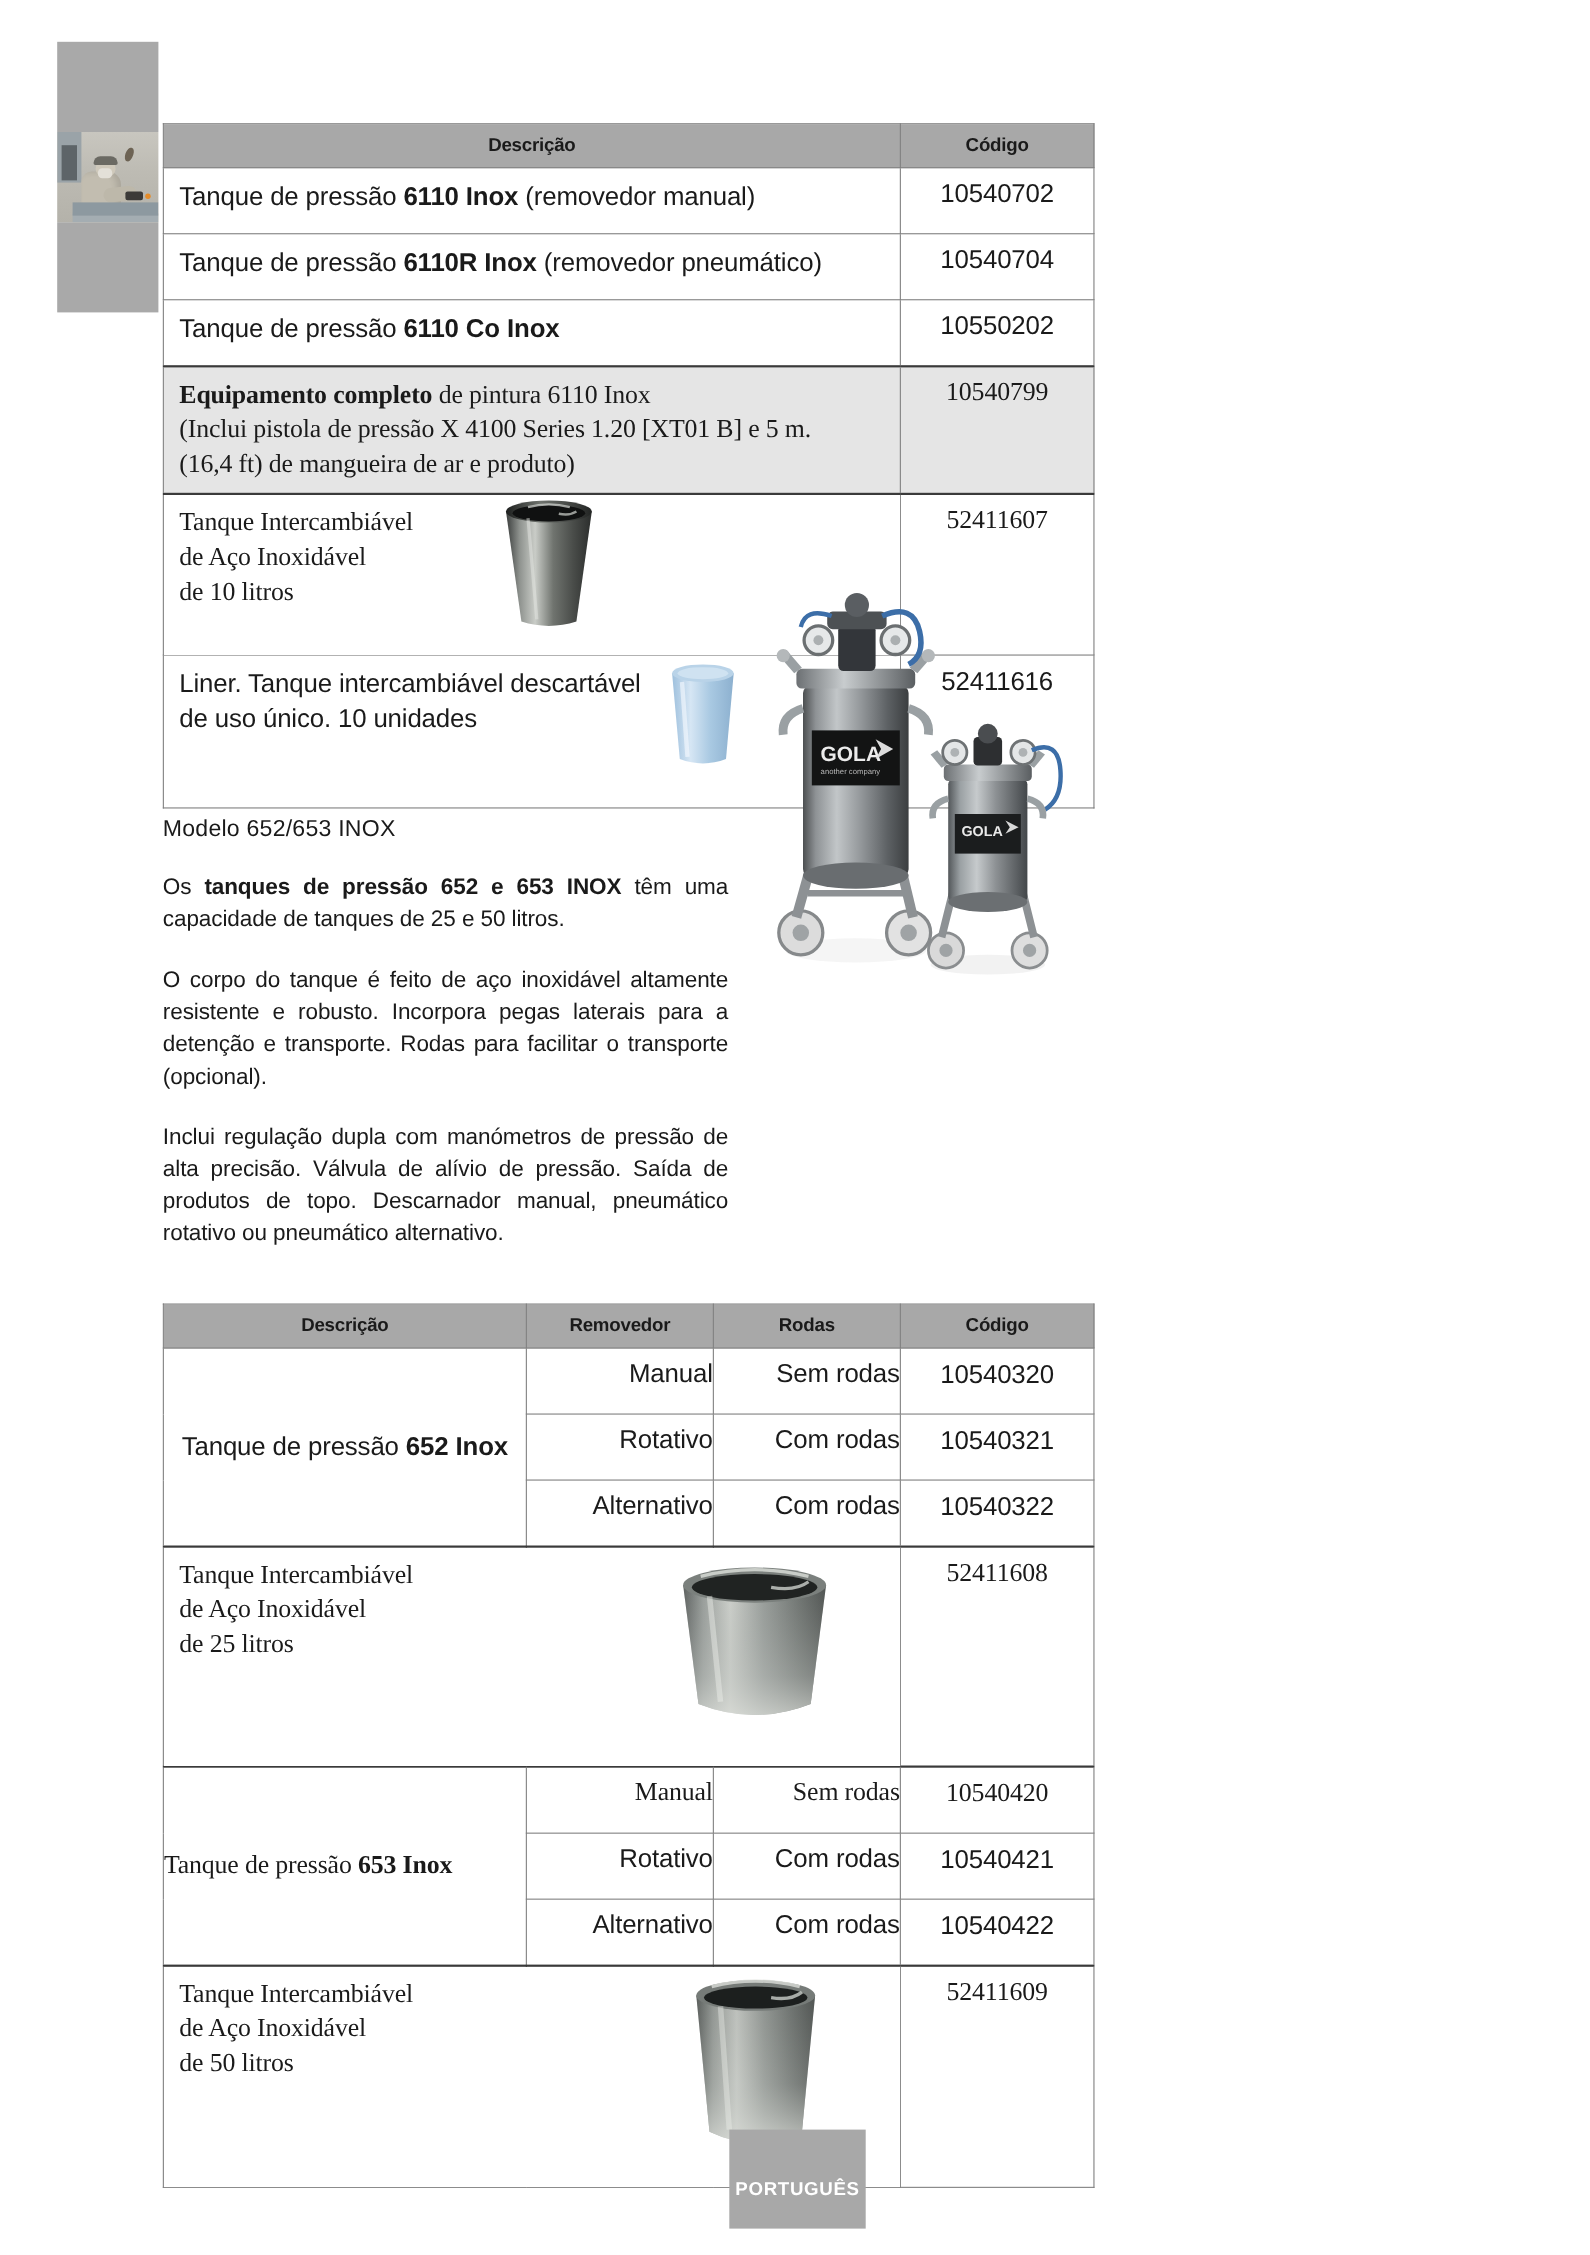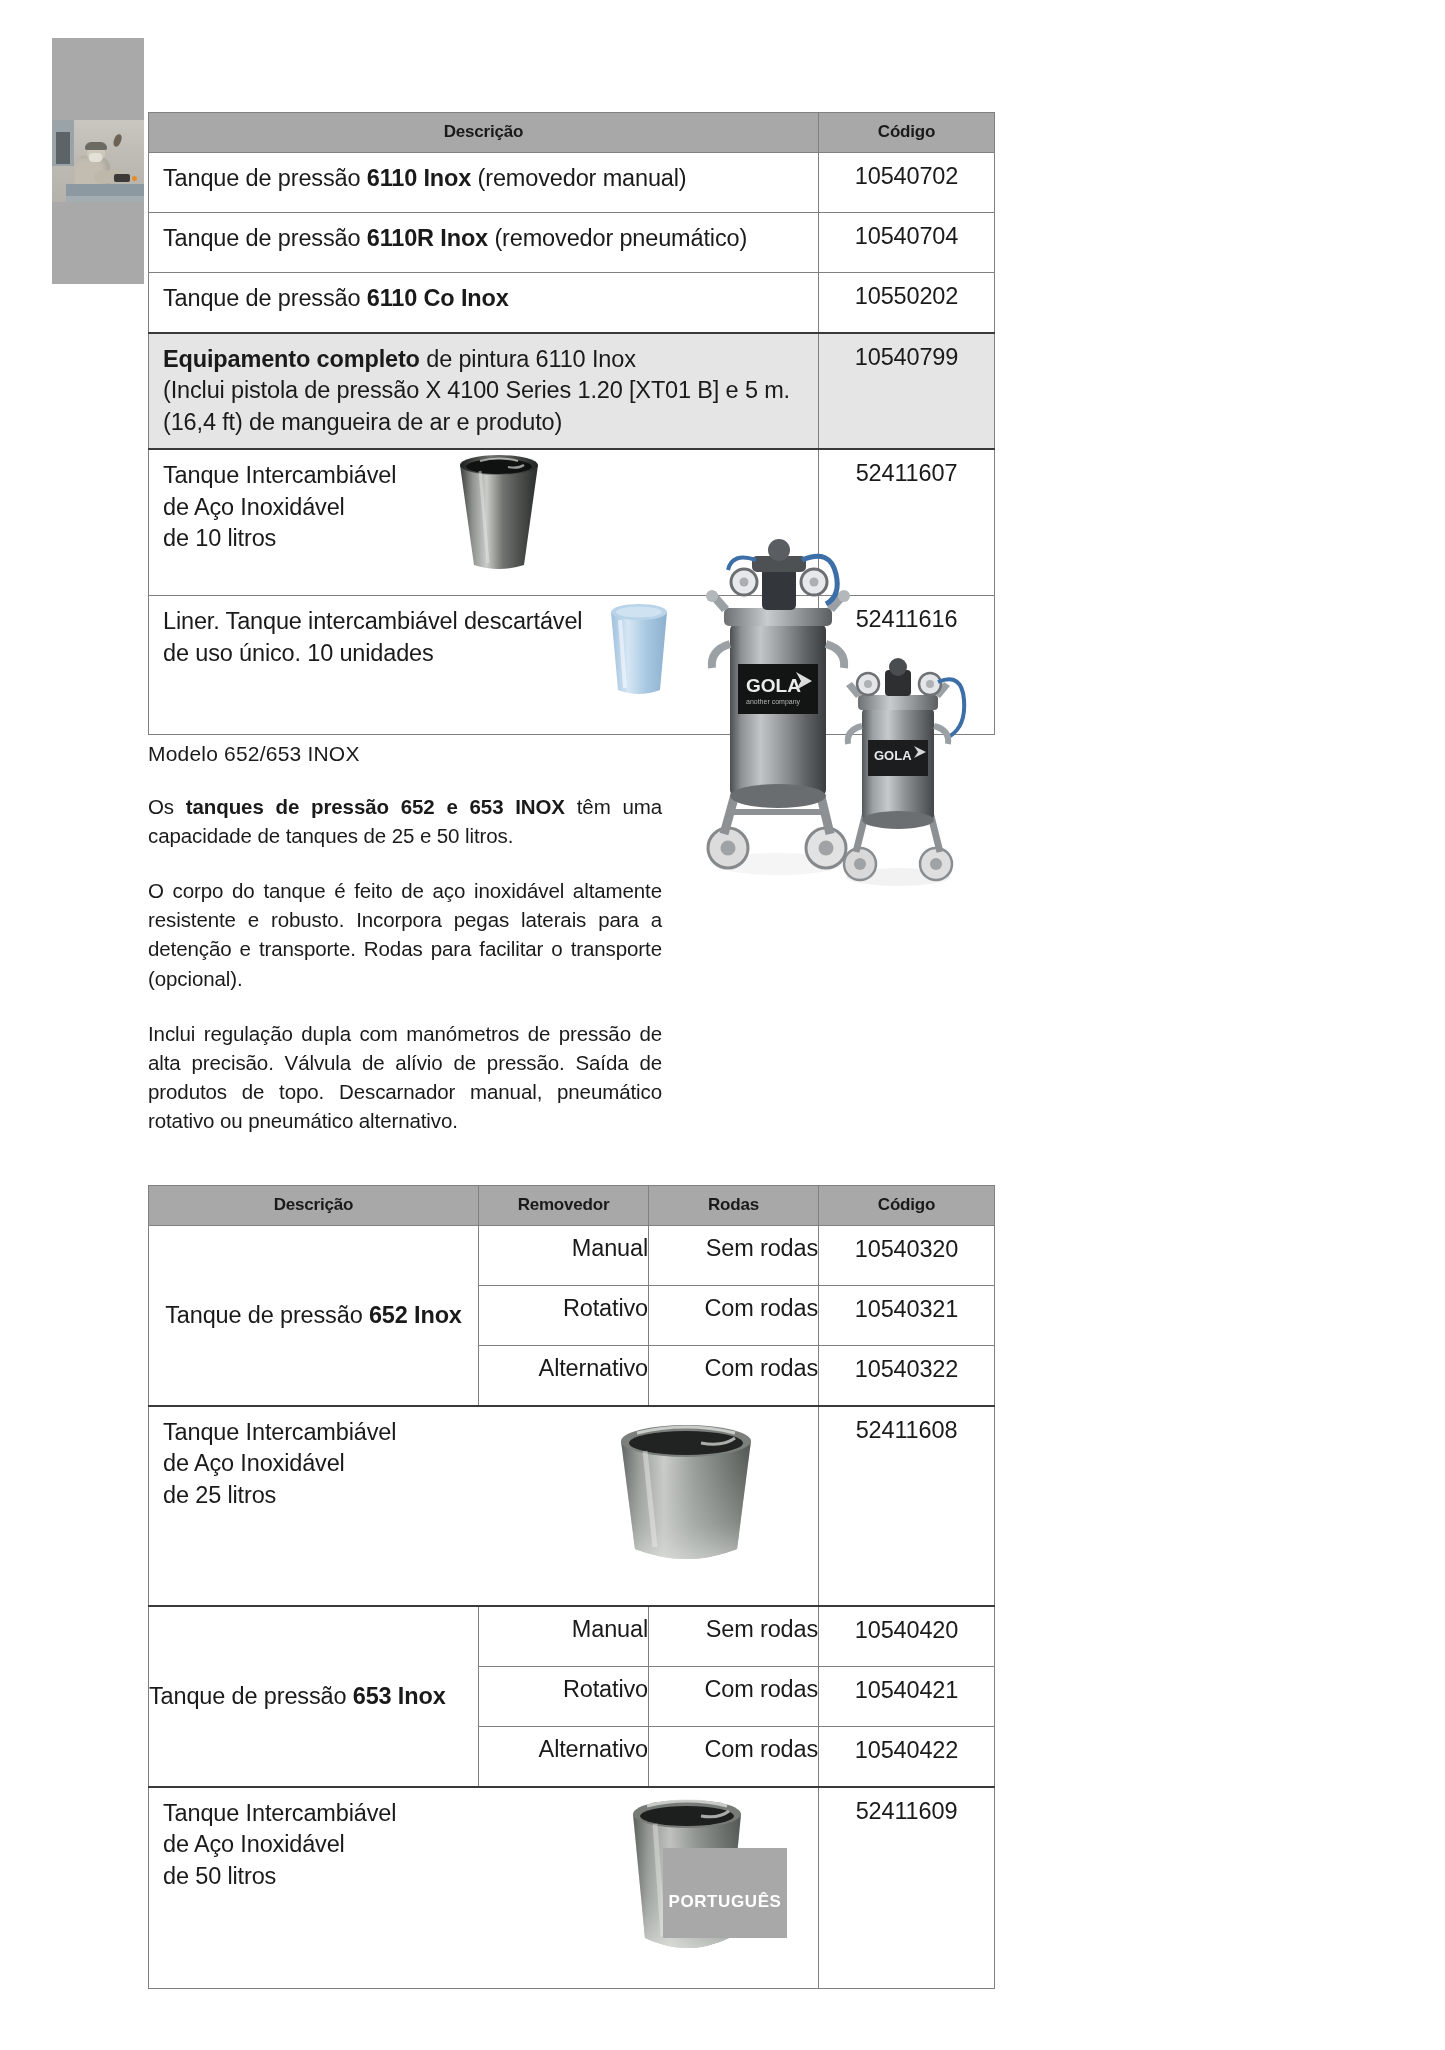--- a/index.html
+++ b/index.html
@@ -120,21 +120,21 @@
     padding: 10px 0 22px 0;
     letter-spacing: -0.15px;
   }
   .mid-cell {
     font-size: 23.5px;
     text-align: right;
     padding: 9px 0 9px 4px;
     letter-spacing: -0.15px;
   }
   .shaded, .shaded td { background: #e5e5e5 !important; }
-  .thick-top { border-top: 2px solid #3a3a3a !important; }
+  .thick-top { border-top: 2px solid #3a3a3a !important; font-family: Liberation Serif, serif; }
   b { font-weight: bold; }
 
   
   #table1 { left: 148px; top: 112px; width: 846px; }
 
   
   .para-block {
     position: absolute;
     left: 148px;
     width: 514px;
@@ -162,21 +162,21 @@
     height: 390px;
   }
 
   
   #table2 { left: 148px; top: 1185px; width: 846px; }
 
   
   .footer-tab {
     position: absolute;
     left: 663px;
-    top: 1848px;
+    top: 1936px;
     width: 124px;
     height: 90px;
     background: #a8a8a8;
     color: #ffffff;
     display: flex;
     align-items: flex-end;
     justify-content: center;
     padding-bottom: 26px;
     box-sizing: border-box;
     font-size: 17px;

